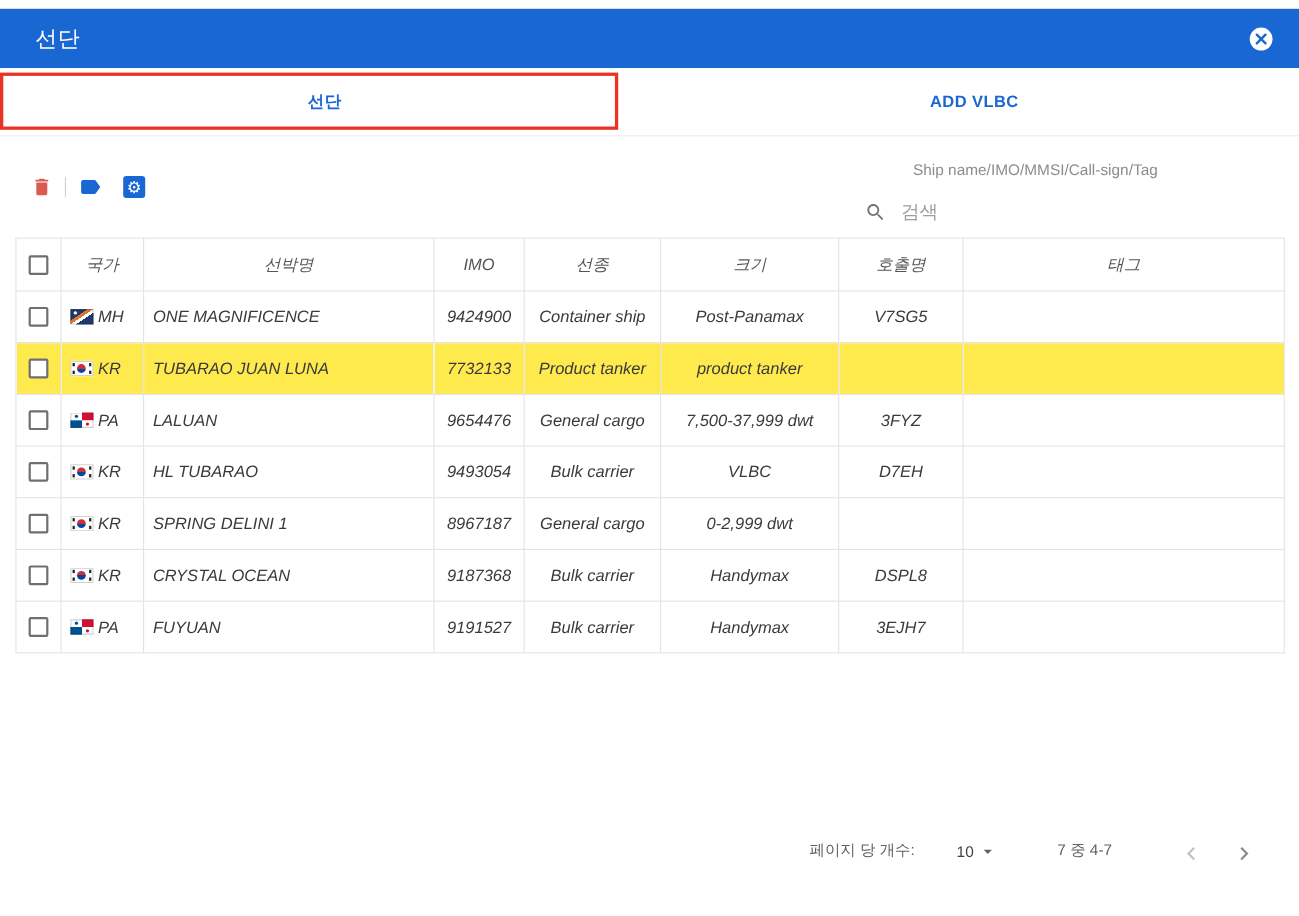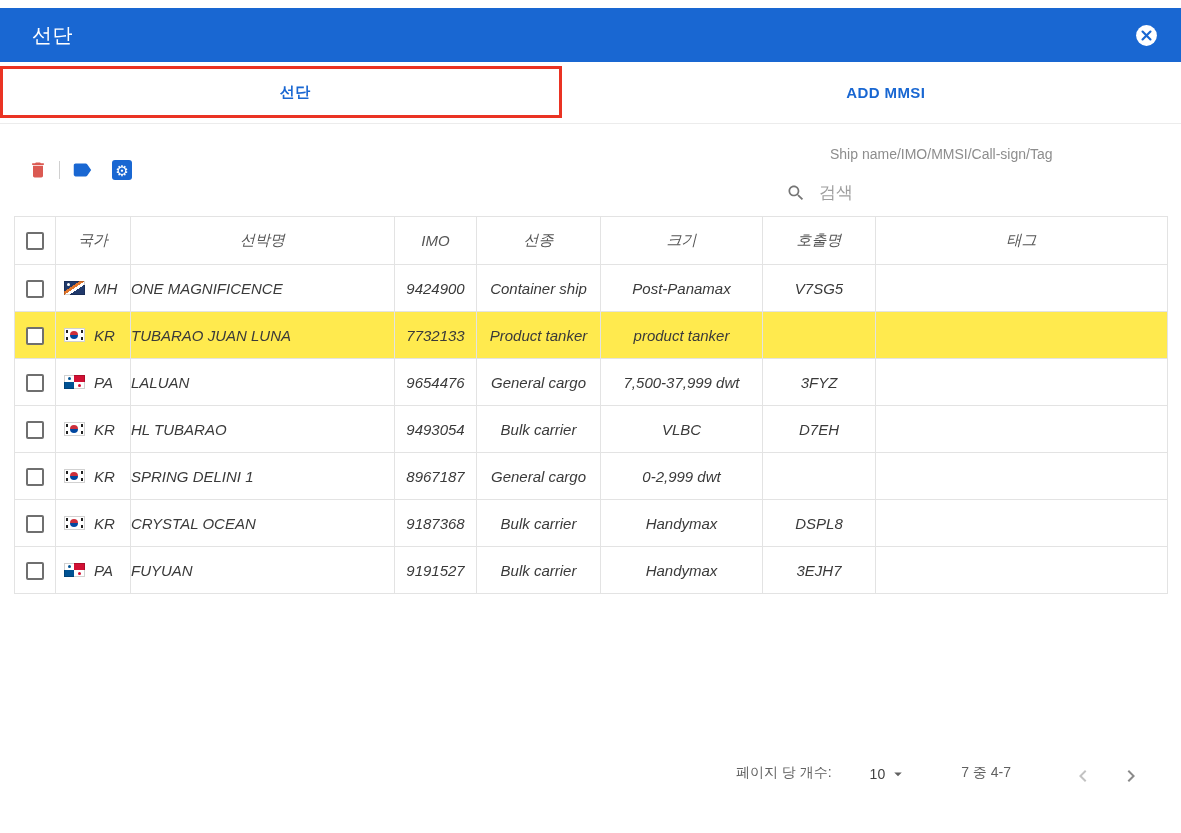--- a/index.html
+++ b/index.html
@@ -49,22 +49,22 @@
   }
   .search-box{position:absolute;right:14px;top:22px;width:381px;cursor:text;}
   .search-hint{display:block;margin-left:44px;font-size:14px;color:#8d8d8d;}
   .search-row{display:flex;align-items:center;gap:13px;margin-top:19px;}
   .search-placeholder{font-size:17px;color:#9e9e9e;}
   
   table.fleet{border-collapse:collapse;width:1153px;margin:0 14px;table-layout:fixed;font-style:italic;}
   .fleet th,.fleet td{border:1px solid var(--border);font-size:15px;overflow:hidden;white-space:nowrap;}
   .fleet th{height:48px;font-weight:400;color:#555;text-align:center;background:#fff;}
   .fleet td{height:47px;color:#3a3a3a;text-align:center;}
-  .fleet td.col-name{text-align:left;padding-left:0;margin-top:40px;}
-  .country{display:flex;align-items:center;gap:9px;padding-left:7px;}
+  .fleet td.col-name{text-align:left;padding-left:8px;margin-top:40px;}
+  .country{display:flex;align-items:center;gap:4px;padding-left:7px;}
   .cb{
     display:inline-block;width:18px;height:18px;border:2px solid #6f6f6f;border-radius:2px;
     background:#fff;vertical-align:middle;cursor:pointer;
   }
   tr.highlight td{background:#FFEA4E;}
   tr[data-name="table-row"]{cursor:pointer;}
   
   .flag{width:21px;height:14px;display:inline-block;position:relative;flex:none;box-shadow:inset 0 0 0 1px rgba(0,0,0,.18);background:#fff;}
   .flag[data-flag="MH"]{
     background:linear-gradient(to bottom right,#20396b 38%,#e2762c 38%,#e2762c 50%,#fff 50%,#fff 62%,#20396b 62%);
@@ -113,21 +113,21 @@
       <svg width="25" height="25" viewBox="0 0 24 24">
         <circle cx="12" cy="12" r="10" fill="#ffffff"></circle>
         <path d="M8.2 8.2 L15.8 15.8 M15.8 8.2 L8.2 15.8" stroke="#1967D2" stroke-width="2.1" stroke-linecap="round"></path>
       </svg>
     </span>
   </button>
 </header>
 
 <nav class="tabbar" data-name="tab-bar">
   <button class="tab" data-name="tab-fleet">선단</button>
-  <button class="tab" data-name="tab-add-ship">ADD MMSI</button>
+  <button class="tab" data-name="tab-add-ship">ADD VLBC</button>
 </nav>
 
 <div class="annotation-box" data-name="red-annotation-box"></div>
 
 <div class="toolbar" data-name="toolbar">
   <div class="tool-icons">
     <button class="icon-btn" data-name="delete-button">
       <span data-name="trash-icon" style="display:flex;">
         <svg width="20" height="20" viewBox="0 0 24 24" fill="#DB5A52">
           <path d="M6 19c0 1.1.9 2 2 2h8c1.1 0 2-.9 2-2V7H6v12zM19 4h-3.5l-1-1h-5l-1 1H5v2h14V4z"></path>

